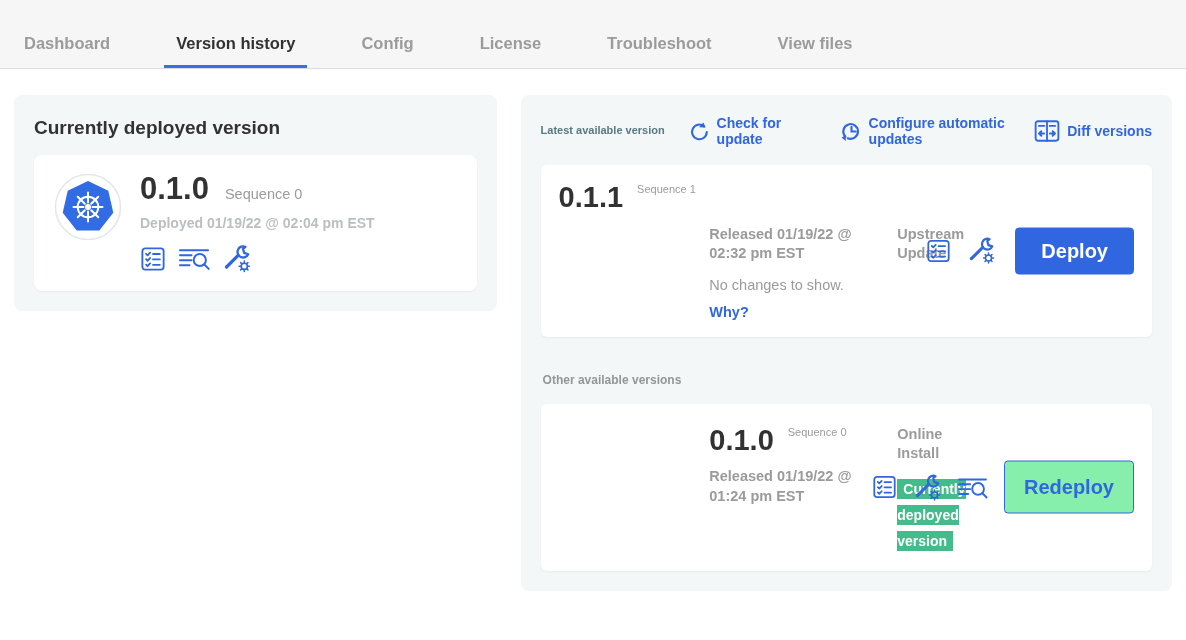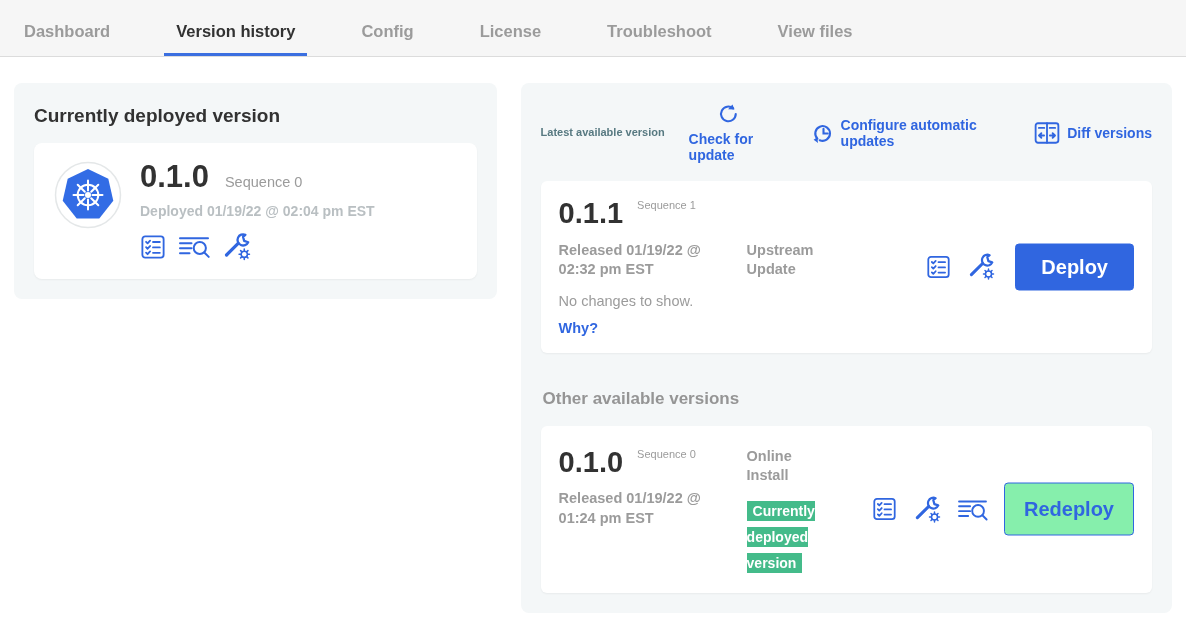--- a/index.html
+++ b/index.html
@@ -1,20 +1,20 @@
 <!DOCTYPE html>
 <html><head>
 <meta charset="utf-8">
 <style>
   * { margin:0; padding:0; box-sizing:border-box; }
   html,body { width:1186px; height:640px; background:#ffffff;
     font-family:"Liberation Sans","DejaVu Sans",sans-serif; color:#323232; }
 
   
-  .nav { background:#f6f6f6; border-bottom:1px solid #dcdcdc; padding-top:16px; }
+  .nav { background:#f6f6f6; border-bottom:1px solid #dcdcdc; padding-top:28px; }
   .tabs-row1 { display:flex; padding-left:12px; }
   .tab { font-size:16.5px; font-weight:600; color:#9b9b9b; padding:6px 12px 12px;
          margin-right:42px; border-bottom:3px solid transparent; cursor:pointer; white-space:nowrap; }
   .tab--active { color:#323232; font-weight:700; border-bottom-color:#3b6fe0; }
   .tabs-row2 { display:flex; padding:6px 0 10px 38px; }
   .tab2 { font-size:16.5px; font-weight:600; color:#9b9b9b; padding:6px 12px; cursor:pointer; }
 
   
   .content { display:flex; align-items:flex-start; gap:24px; padding:26px 14px 0 14px; }
   .panel { background:#f4f7f8; border-radius:8px; padding:20px; }
@@ -31,44 +31,44 @@
   .dc-seq { font-size:14.5px; color:#9b9b9b; font-weight:500; }
   .dc-deployed { font-size:14px; color:#b9bfc2; font-weight:600; margin-top:11px; }
   .dc-icons { display:flex; align-items:center; gap:12px; margin-top:13px; }
 
   
   .panel-head { display:flex; align-items:center; margin-bottom:18px; }
   .panel-title { font-size:11px; font-weight:700; color:#577981; width:132px; line-height:1.25; }
   .head-action { display:flex; align-items:center; gap:7px; color:#3066e0;
                  font-weight:700; font-size:14px; line-height:1.15; cursor:pointer; }
   .head-action .lbl { max-width:150px; }
-  .act-1 { margin-left:16px;flex-direction:column; } .act-1 .lbl { max-width:80px; }
+  .act-1 { margin-left:16px; } .act-1 .lbl { max-width:80px; }
   .act-2 { margin-left:44px; }
   .act-3 { margin-left:auto;justify-content:space-between; }
 
   
   .version-card { position:relative; background:#fff; border-radius:6px;
                   padding:17px 18px; box-shadow:0 1px 2px rgba(0,0,0,.05); }
   .vc-version-row { display:flex; align-items:flex-start; gap:14px; }
   .vc-version { font-size:29px; font-weight:700; color:#323232; line-height:1.05; }
   .vc-seq { font-size:11px; color:#9b9b9b; font-weight:500; width:72px; line-height:1.2; padding-top:1px; }
-  .vc-cols { display:flex; margin-top:12px; }
+  .vc-cols { display:flex; margin-top:12px;justify-content:center; }
   .col-a { width:188px; }
   .released { font-size:14.5px; font-weight:700; color:#9b9b9b; line-height:1.35; width:158px; }
   .changes { font-size:14.5px; color:#9b9b9b; margin-top:13px; }
   .why { font-size:14.5px; font-weight:700; color:#3066e0; margin-top:11px; cursor:pointer; }
   .source { font-size:14.5px; font-weight:700; color:#9b9b9b; line-height:1.35; width:86px; }
   .controls { position:absolute; right:18px; top:50%; transform:translateY(-50%);
               display:flex; align-items:center; gap:16px; }
   .icon-btn { color:#3066e0; display:inline-flex; cursor:pointer; }
   .btn { font-family:inherit; font-size:20px; font-weight:700; border-radius:4px; cursor:pointer; }
   .btn-deploy { background:#3066e0; color:#fff; border:1px solid #3066e0; padding:11px 25px; margin-left:4px; }
   .btn-redeploy { background:#86efac; color:#3066e0; border:1px solid #3066e0; padding:14px 19px; }
 
-  .other-heading { font-size:17px; font-weight:600; color:#959595; margin:36px 0 17px 2px; }
+  .other-heading { font-size:12px; font-weight:600; color:#959595; margin:36px 0 17px 2px; }
 
   .badge-wrap { width:80px; margin-top:12px; line-height:1.62; }
   .badge { display:inline; background:#44bb8a; color:#fff; font-weight:700;
            font-size:14px; padding:2px 6px; }
 
   .hidden-defs { position:absolute; width:0; height:0; overflow:hidden; }
 </style>
 </head>
 <body>
 

